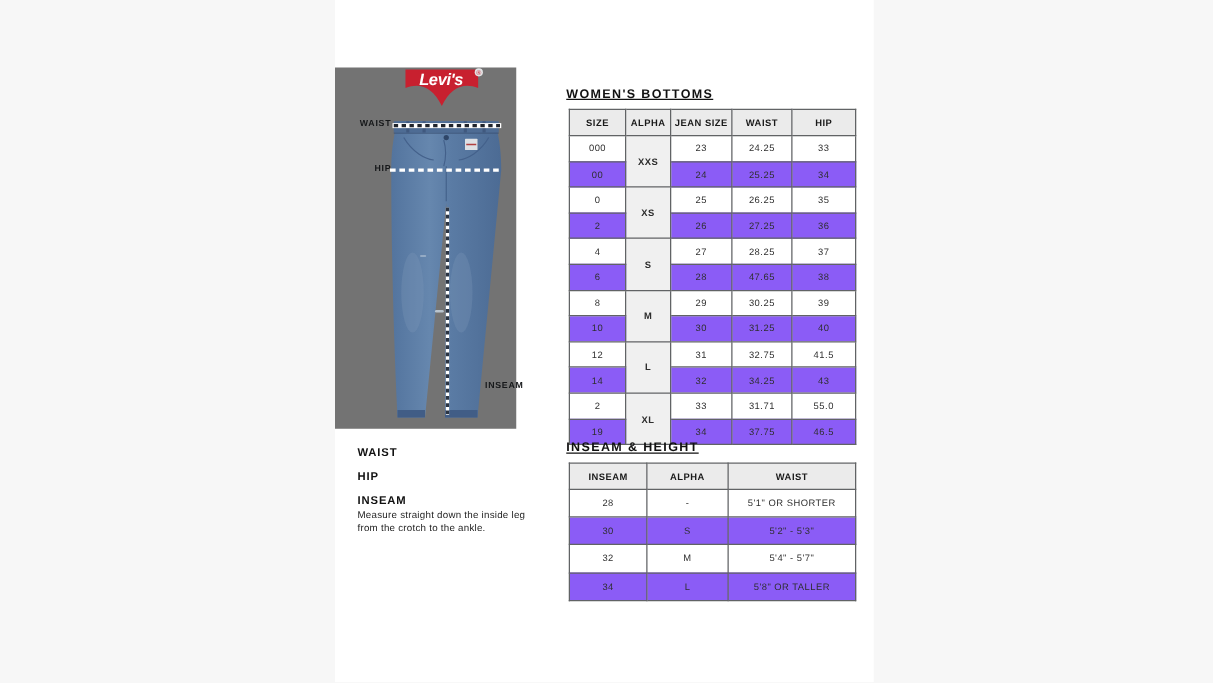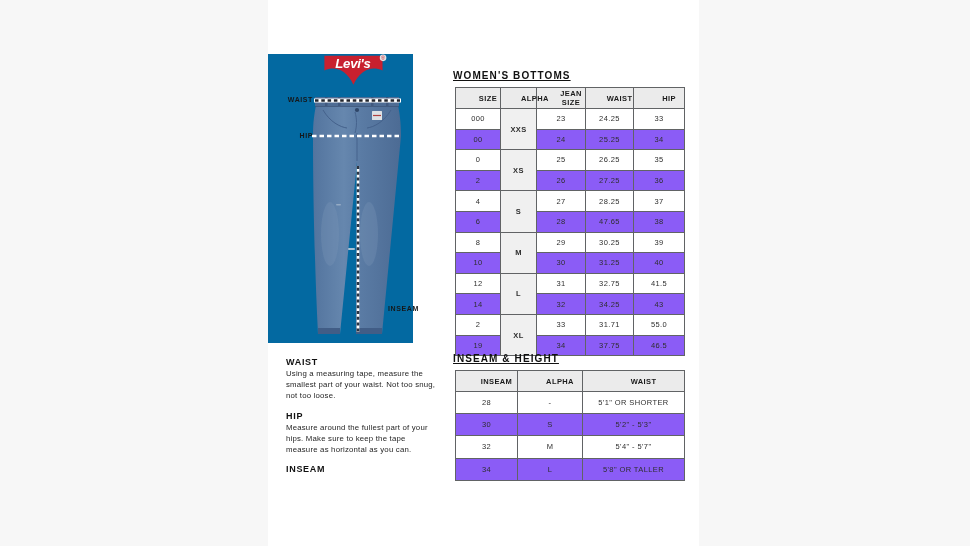--- a/index.html
+++ b/index.html
@@ -1,37 +1,37 @@
 <!DOCTYPE html>
 <html><head>
 <meta charset="utf-8">
 <style>
   html,body{margin:0;padding:0;background:#f7f7f7;font-family:"Liberation Sans","DejaVu Sans",sans-serif;}
   .page{position:relative;width:970px;height:546px;background:#f7f7f7;overflow:hidden;}
   .content{position:absolute;left:268px;top:0;width:431px;height:546px;background:#ffffff;}
 
   
-  .jeans-block{position:absolute;left:0;top:54px;width:145px;height:289px;background:#0369a1;}
+  .jeans-block{position:absolute;left:0;top:54px;width:145px;height:289px;background:#737373;}
   .logo-svg{position:absolute;left:53px;top:0px;width:66px;height:34px;}
   .jeans-svg{position:absolute;left:0;top:0;width:165px;height:289px;}
   .diagram-label{position:absolute;font-size:7px;font-weight:bold;letter-spacing:.6px;color:#16181a;}
   .lbl-waist{left:8px;top:42px;width:37px;text-align:right;}
   .lbl-hip{left:8px;top:78px;width:37px;text-align:right;}
   .lbl-inseam{left:120px;top:251px;}
 
   
   .sec-title{position:absolute;font-size:10px;font-weight:bold;letter-spacing:1.1px;color:#111;white-space:nowrap;text-decoration:underline;}
   .title-bottoms{left:185px;top:70px;}
   .title-inseam{left:185px;top:353px;}
 
   
   table{border-collapse:collapse;table-layout:fixed;position:absolute;background:#fff;}
   th,td{border:1px solid #616365;text-align:center;vertical-align:middle;padding:0;
         font-size:7.5px;letter-spacing:.4px;color:#2e2e2e;}
-  th{background:#ebebeb;font-weight:bold;color:#1a1a1a;padding-left:20px;}
+  th{background:#ebebeb;font-weight:bold;color:#1a1a1a;}
   #sizes-table{left:187px;top:87px;width:229px;}
   #sizes-table th{height:20px;}
   #sizes-table td{height:19.6px;}
   #inseam-table{left:187px;top:370px;width:229px;}
   #inseam-table th{height:20px;}
   #inseam-table td{height:21.2px;}
   tr.odd td{background:#8b5cf6;}
   td.alpha-cell{background:#f0f0f0 !important;font-weight:bold;}
 
   
@@ -242,25 +242,24 @@
             <td>34</td>
             <td>L</td>
             <td>5'8" OR TALLER</td>
           </tr>
         </tbody>
     </table>
 
     <div class="instructions">
       <div class="instr-section">
         <div class="instr-heading">WAIST</div>
-        <div class="instr-text">Using a measuring tape, measure the smallest part of your waist. Not too snug, not too loose.</div>
       </div>
       <div class="instr-section">
         <div class="instr-heading">HIP</div>
-        <div class="instr-text">Measure around the fullest part of your hips. Make sure to keep the tape measure as horizontal as you can.</div>
       </div>
       <div class="instr-section">
         <div class="instr-heading">INSEAM</div>
+        <div class="instr-text">Measure straight down the inside leg from the crotch to the ankle.</div>
       </div>
     </div>
 
   </div>
 </div>
 
 </body></html>

